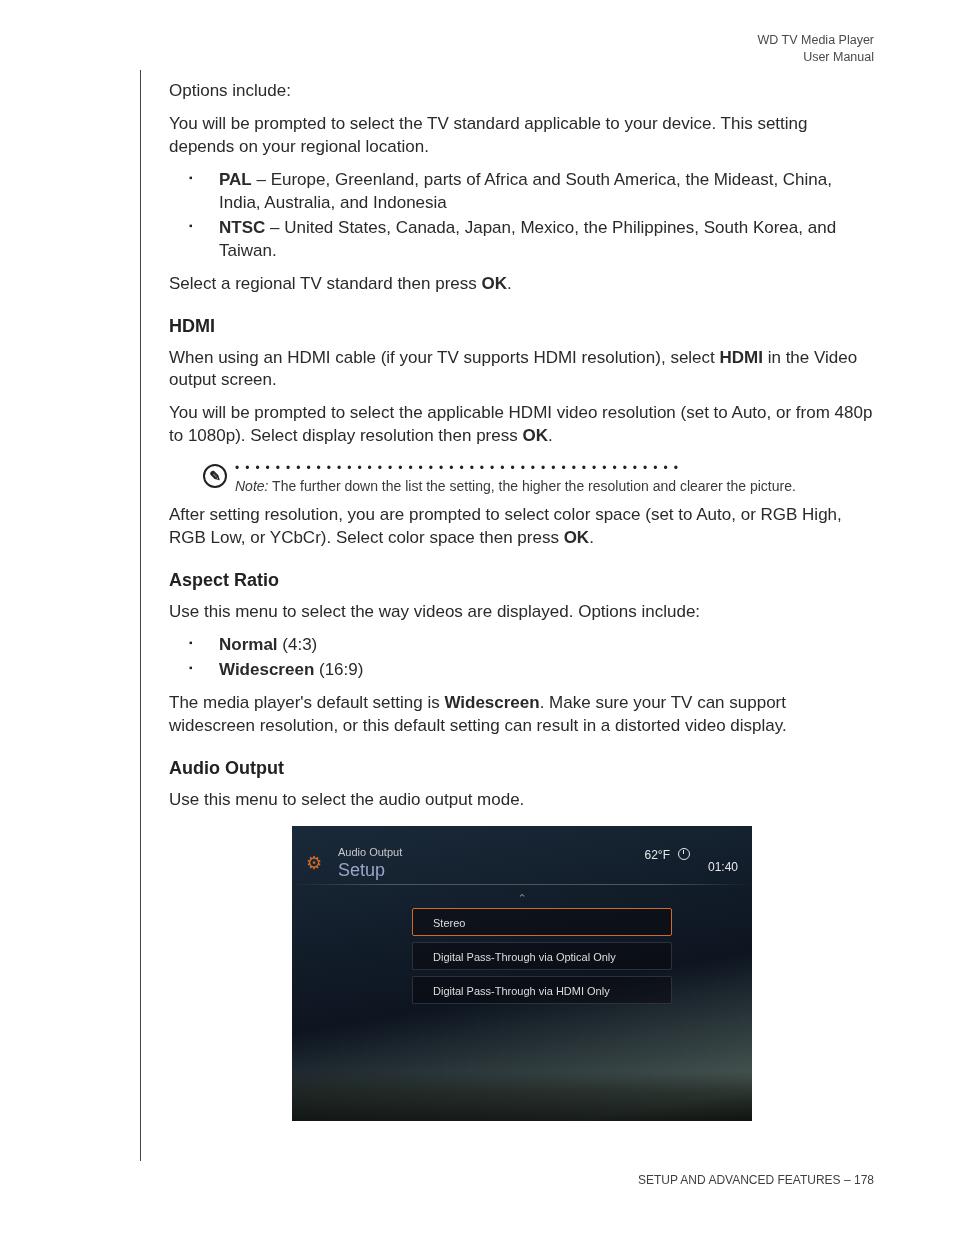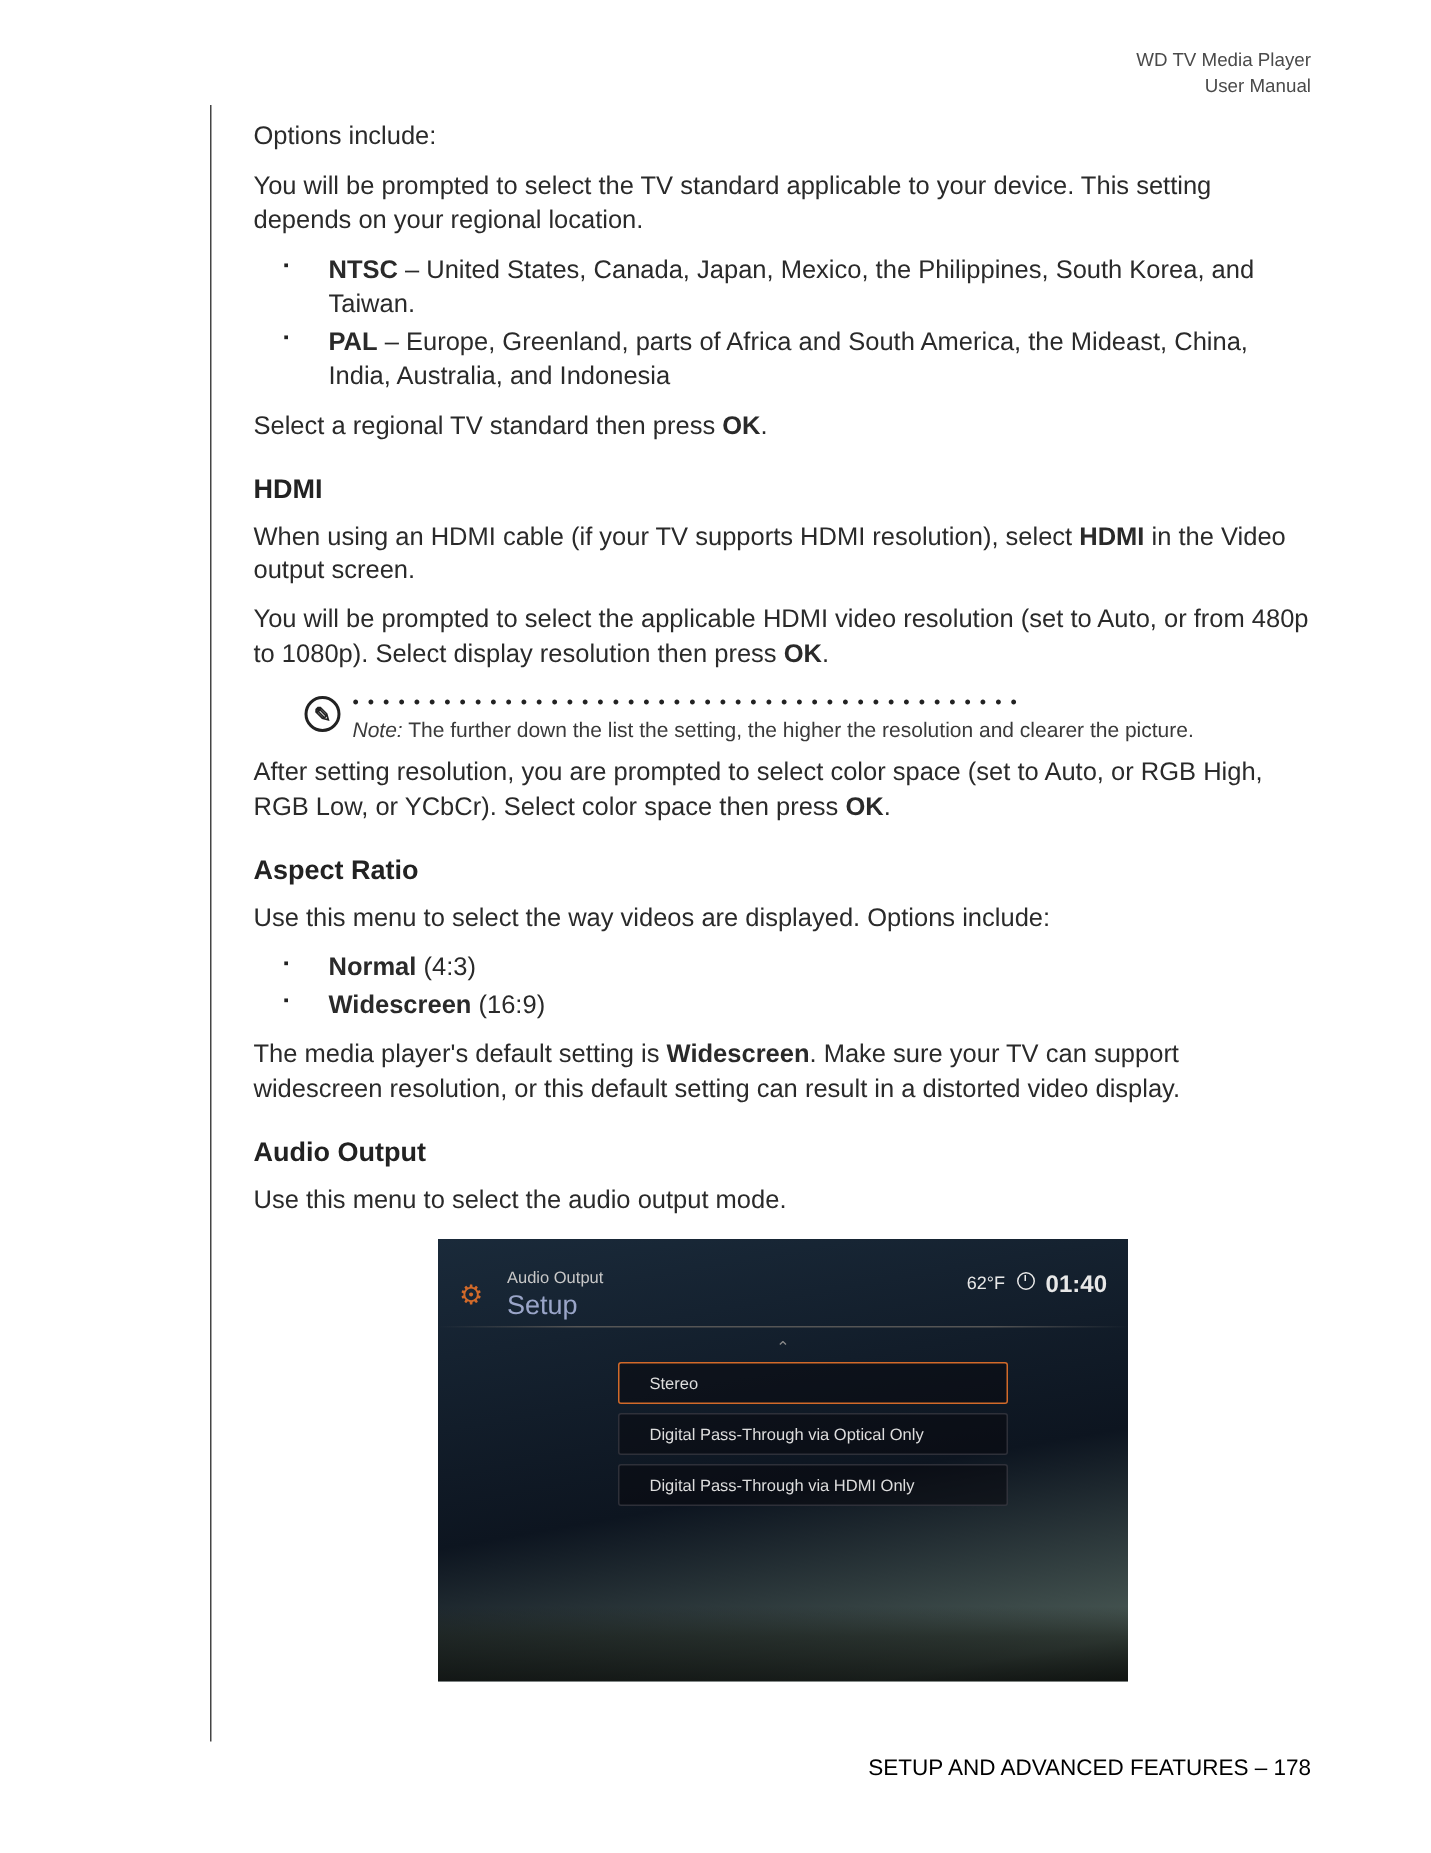--- a/index.html
+++ b/index.html
@@ -152,24 +152,23 @@
   }
   .ss-clock-icon::after {
     content: "";
     position: absolute;
     left: 4px; top: 1.5px;
     width: 1px; height: 4px;
     background: #e8e8e8;
   }
   .ss-time {
     position: absolute;
-    right: 14px; top: 12px;
-    font-size: 16px;
+    right: 14px; top: 24px;
+    font-size: 12px;
     color: #e8e8e8;
-    font-weight: bold;
   }
   .ss-divider {
     position: absolute;
     left: 0; right: 0; top: 58px;
     height: 1px;
     background: linear-gradient(90deg, transparent, #555 20%, #555 80%, transparent);
   }
   .ss-caret {
     position: absolute;
     top: 66px; left: 50%;
@@ -201,43 +200,43 @@
   .ss-mountain {
     position: absolute;
     bottom: 0; left: 0; right: 0;
     height: 50px;
     background: linear-gradient(180deg, transparent 0%, rgba(25,30,25,0.6) 40%, rgba(10,12,10,0.8) 100%);
   }
   .footer {
     position: absolute;
     bottom: 48px;
     right: 80px;
-    font-size: 15px;
-    color: #000000;
+    font-size: 12px;
+    color: #404040;
   }
 </style>
 </head>
 <body>
 
 <div class="header-right">
   <div>WD TV Media Player</div>
   <div>User Manual</div>
 </div>
 
 <div class="content">
 
   <p>Options include:</p>
   <p>You will be prompted to select the TV standard applicable to your device. This setting depends on your regional location.</p>
 
   <ul class="bullets">
     <li>
-      <strong>NTSC</strong><span> – United States, Canada, Japan, Mexico, the Philippines, South Korea, and Taiwan.</span>
+      <strong>PAL</strong><span> – Europe, Greenland, parts of Africa and South America, the Mideast, China, India, Australia, and Indonesia</span>
     </li>
     <li>
-      <strong>PAL</strong><span> – Europe, Greenland, parts of Africa and South America, the Mideast, China, India, Australia, and Indonesia</span>
+      <strong>NTSC</strong><span> – United States, Canada, Japan, Mexico, the Philippines, South Korea, and Taiwan.</span>
     </li>
   </ul>
 
   <p>
     <span>Select a regional TV standard then press </span><strong>OK</strong><span>.</span>
   </p>
 
   <div class="h3">HDMI</div>
 
   <p>

